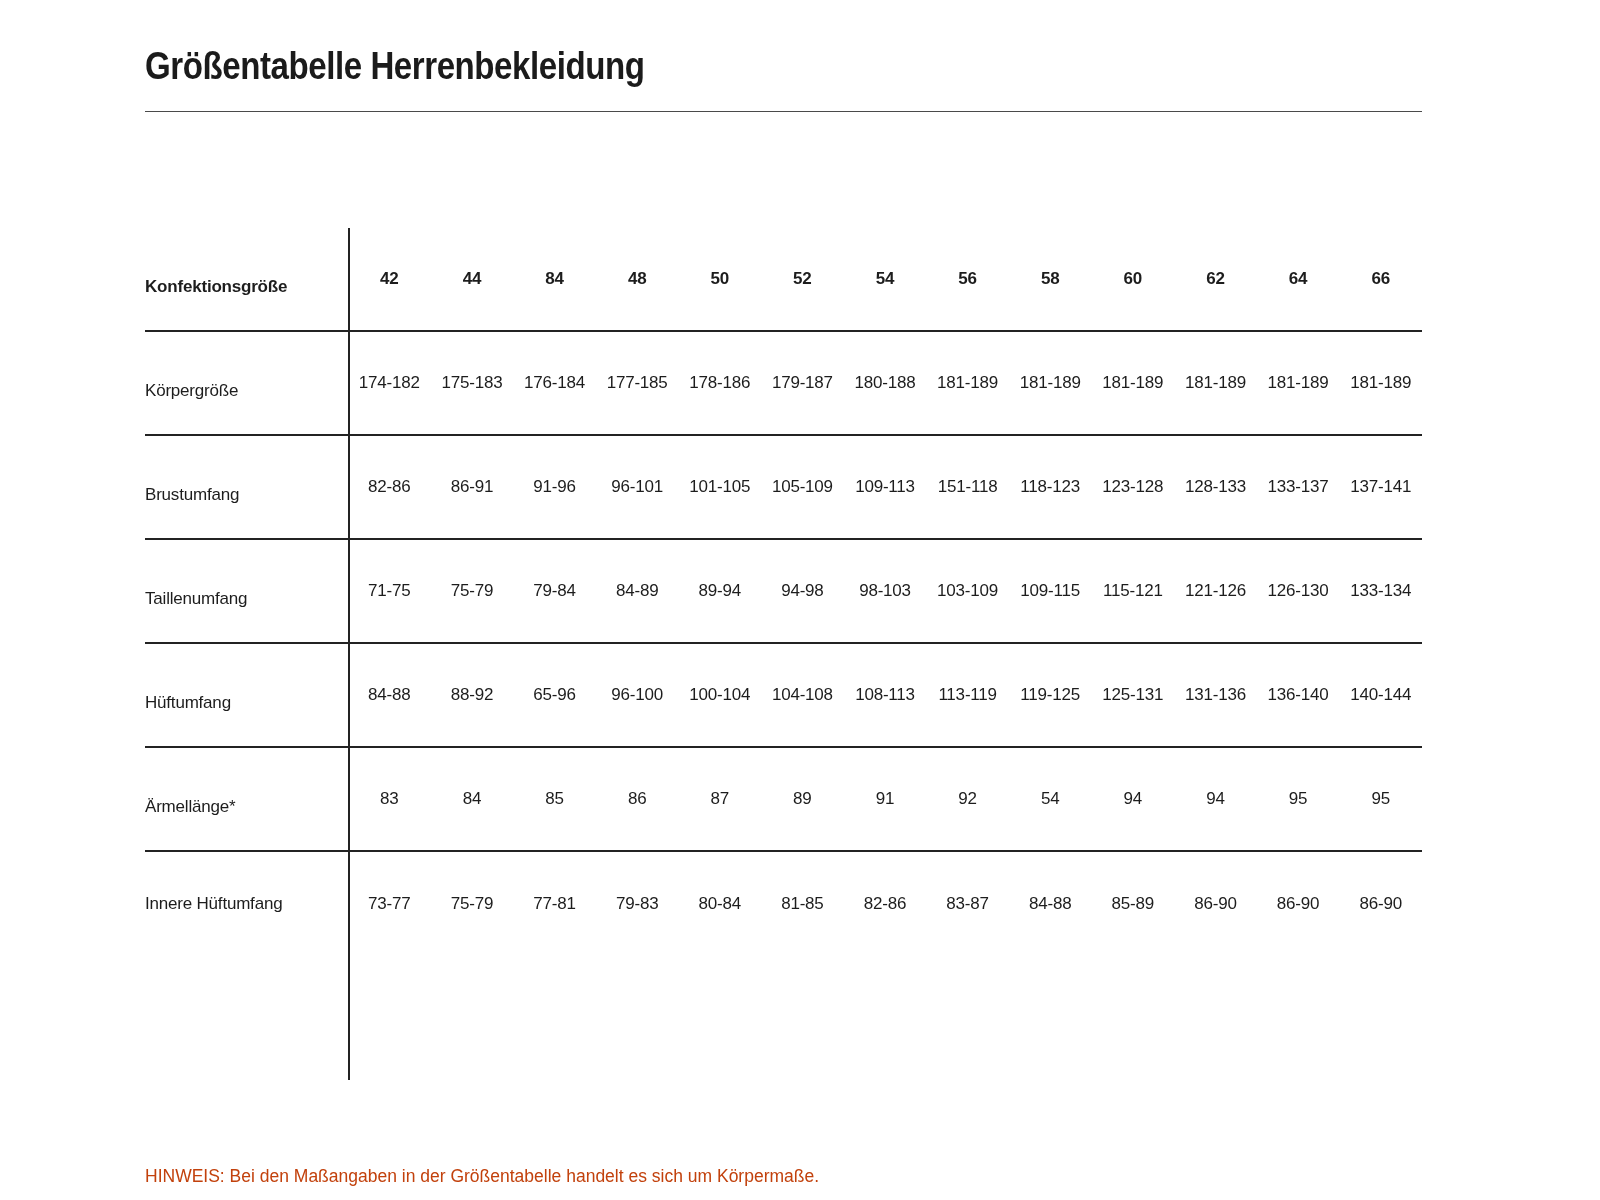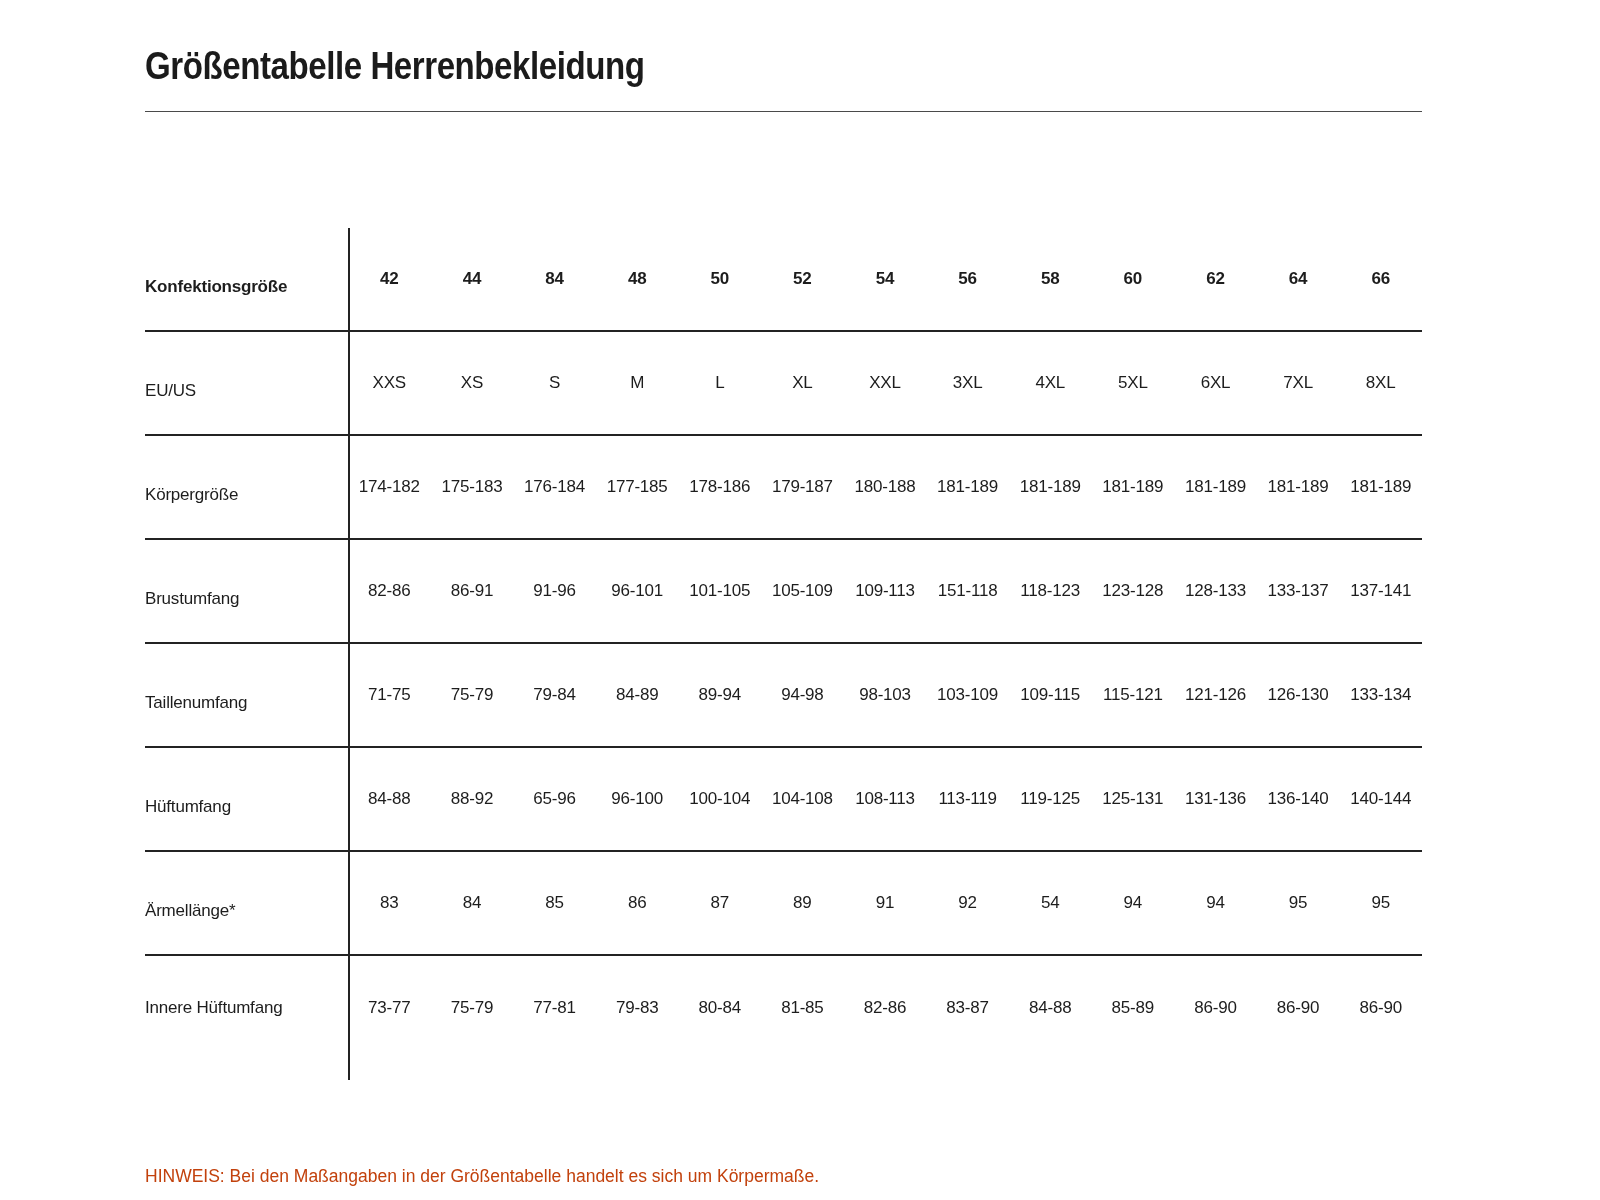--- a/index.html
+++ b/index.html
@@ -97,36 +97,20 @@
       <div class="cell">52</div>
       <div class="cell">54</div>
       <div class="cell">56</div>
       <div class="cell">58</div>
       <div class="cell">60</div>
       <div class="cell">62</div>
       <div class="cell">64</div>
       <div class="cell">66</div>
     </div>
     <div class="row">
-      <div class="cell label">EU/US</div>
-      <div class="cell">XXS</div>
-      <div class="cell">XS</div>
-      <div class="cell">S</div>
-      <div class="cell">M</div>
-      <div class="cell">L</div>
-      <div class="cell">XL</div>
-      <div class="cell">XXL</div>
-      <div class="cell">3XL</div>
-      <div class="cell">4XL</div>
-      <div class="cell">5XL</div>
-      <div class="cell">6XL</div>
-      <div class="cell">7XL</div>
-      <div class="cell">8XL</div>
-    </div>
-    <div class="row">
       <div class="cell label">Körpergröße</div>
       <div class="cell">174-182</div>
       <div class="cell">175-183</div>
       <div class="cell">176-184</div>
       <div class="cell">177-185</div>
       <div class="cell">178-186</div>
       <div class="cell">179-187</div>
       <div class="cell">180-188</div>
       <div class="cell">181-189</div>
       <div class="cell">181-189</div>

